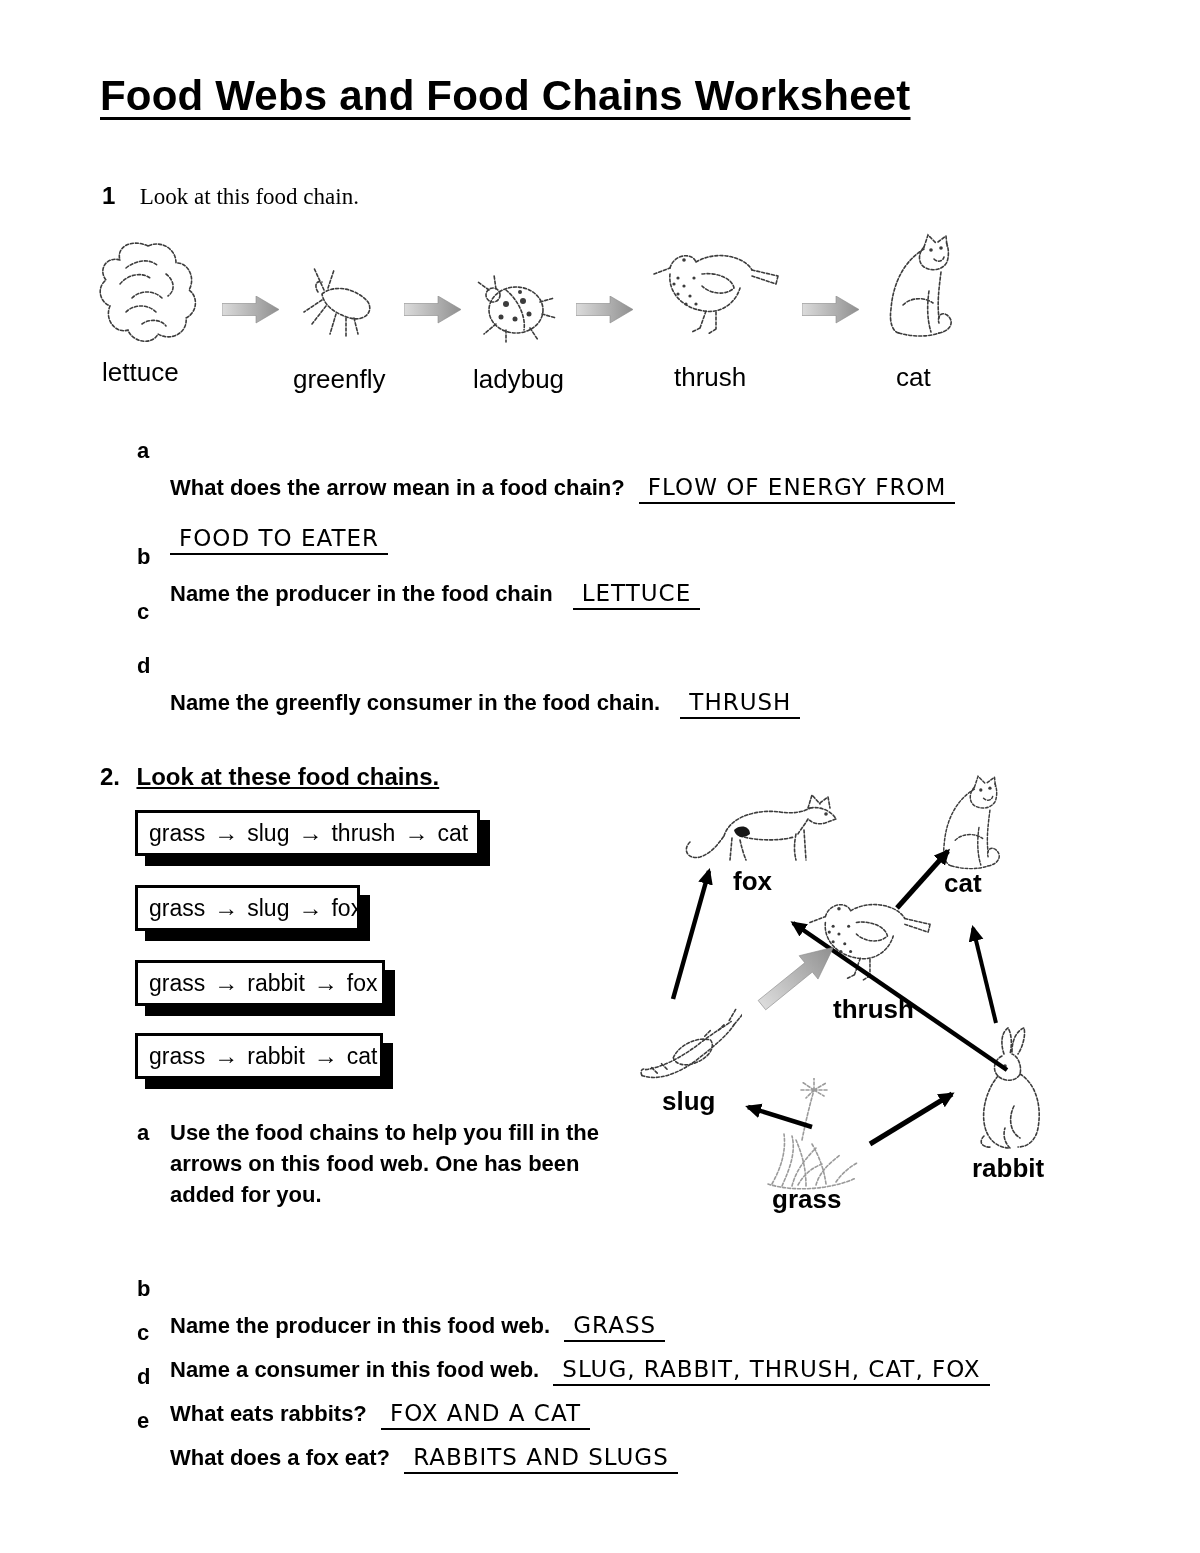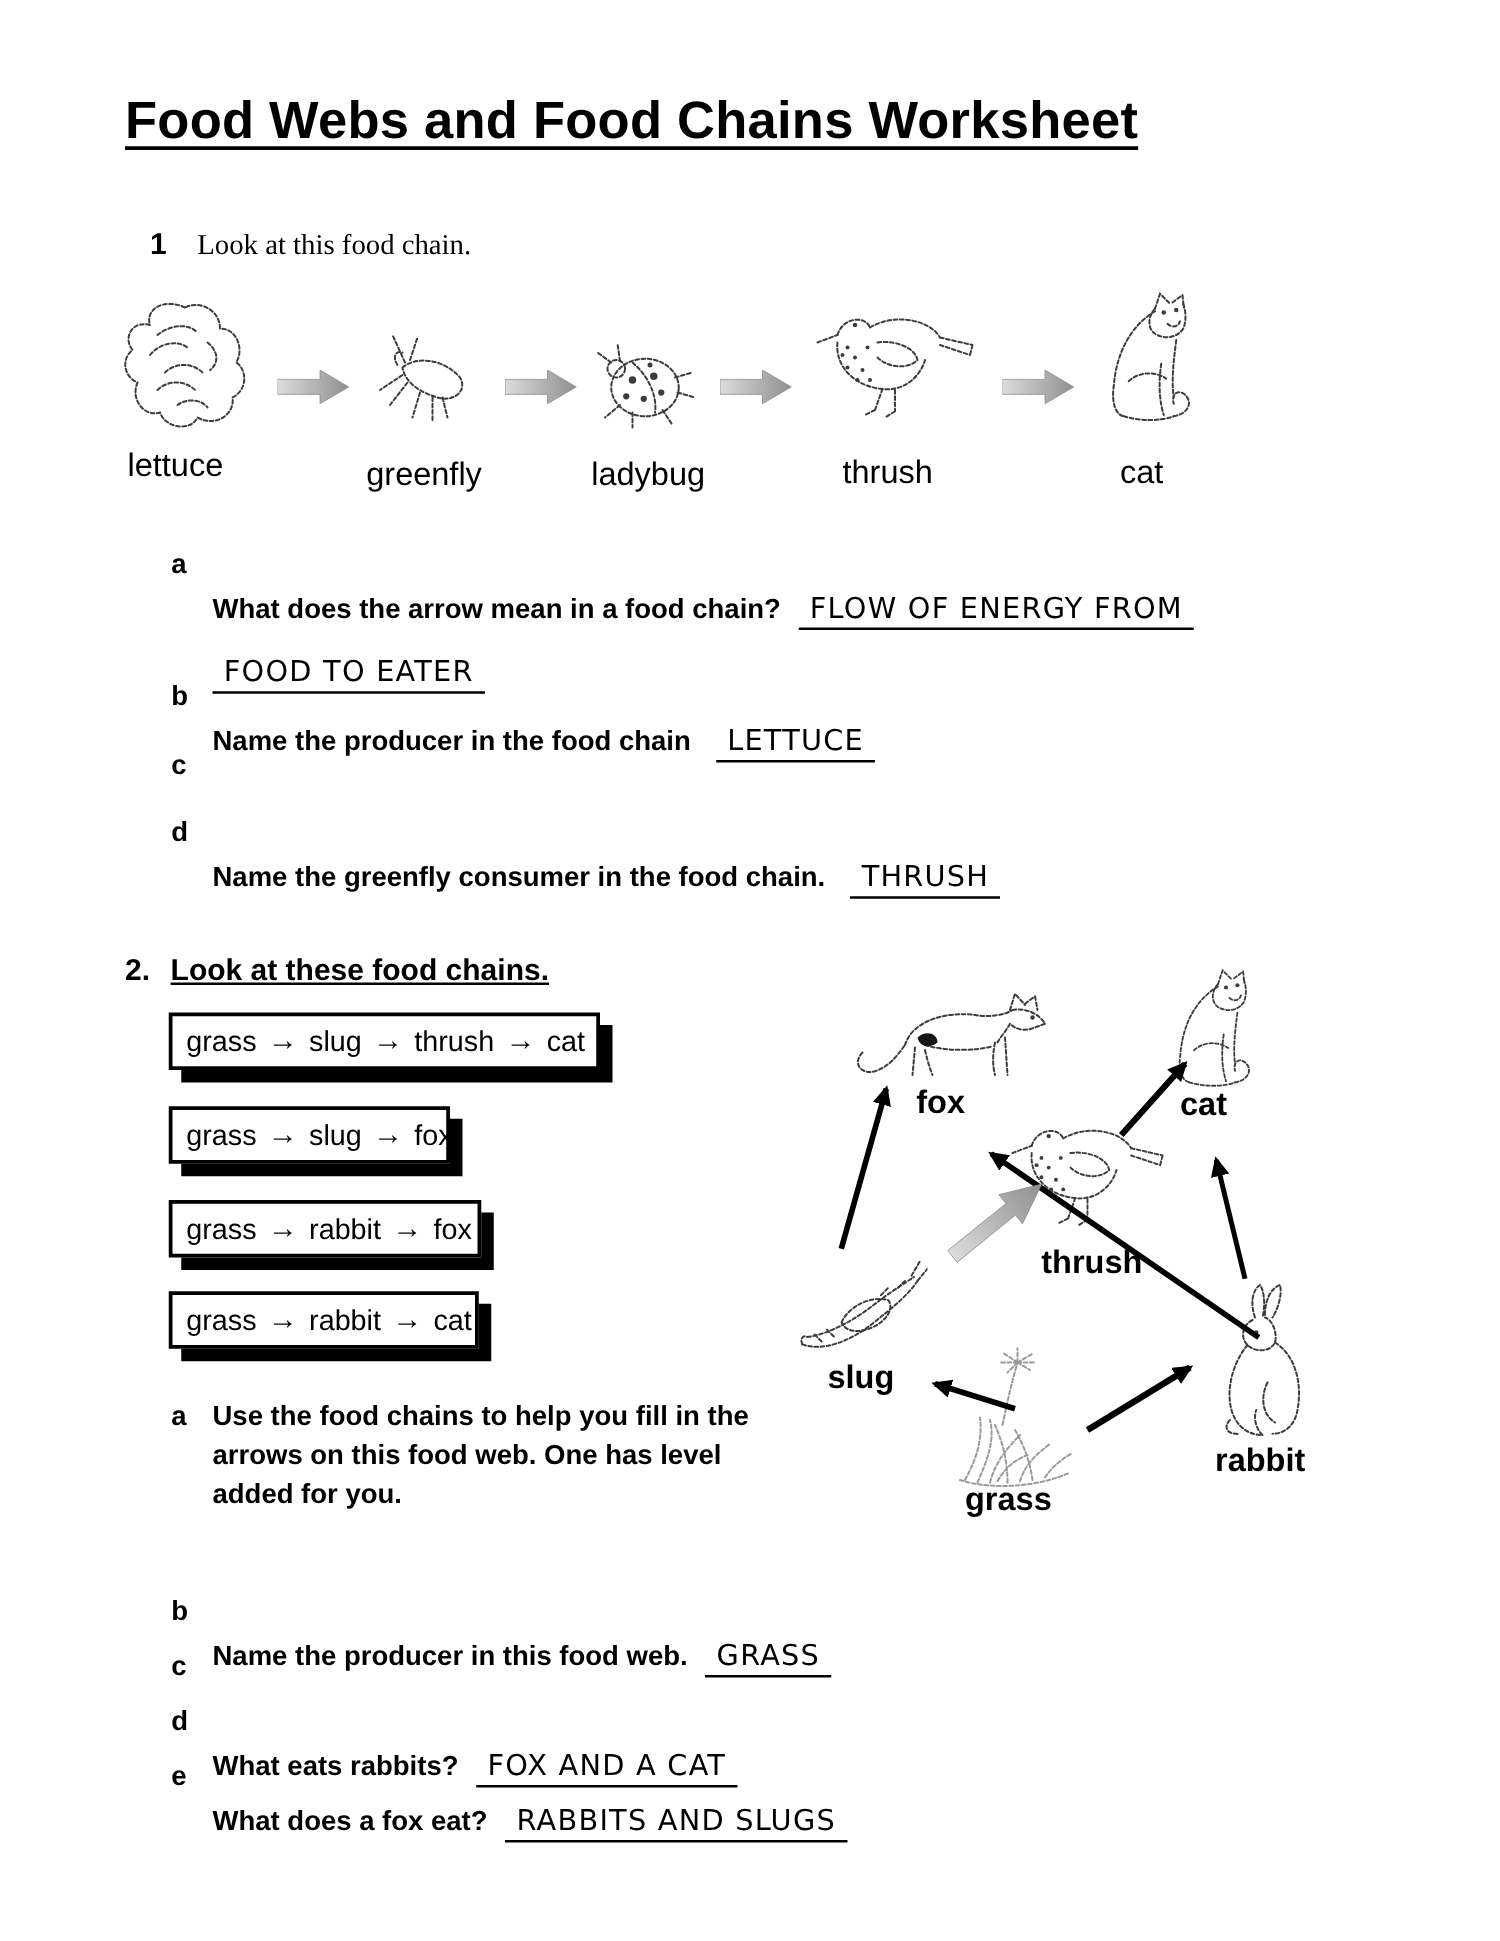--- a/index.html
+++ b/index.html
@@ -53,21 +53,21 @@
     <marker id="ah" markerUnits="userSpaceOnUse" markerWidth="22" markerHeight="18" refX="13" refY="7.5" orient="auto">
       <polygon points="0,0 16,7.5 0,15" fill="#000"></polygon>
     </marker>
   </defs>
 </svg>
 
 <div class="page">
 
   <div class="title">Food Webs and Food Chains Worksheet</div>
 
-  <div class="qhead" style="left:120px;top:182px;text-align:center;">
+  <div class="qhead" style="left:102px;top:182px;text-align:center;">
     <span class="qnum">1</span>
     <span class="serif" style="margin-left:20px;">Look at this food chain.</span>
   </div>
 
   <div class="sketch" style="left:96px;top:236px;">
     <svg class="linework" width="106" height="112" viewBox="0 0 106 112">
       <path d="M52,10 C34,2 20,12 24,24 C10,20 2,34 10,44 C0,52 4,66 14,70 C8,84 20,98 32,94 C36,106 56,110 62,98 C76,106 92,96 90,82 C102,76 102,60 93,54 C100,42 92,26 80,27 C80,12 64,4 52,10 Z"></path>
       <path d="M30,32 C40,24 54,22 62,30 M24,48 C32,38 46,36 54,42 M70,38 C78,44 80,54 72,60 M36,62 C44,54 58,54 66,62 M30,76 C38,68 52,68 60,76 M46,88 C54,82 66,84 70,90"></path>
     </svg>
   </div>
@@ -314,31 +314,35 @@
       <line x1="212" y1="377" x2="148" y2="357" stroke="#000" stroke-width="4.5" marker-end="url(#ah)"></line>
       <line x1="270" y1="394" x2="352" y2="344" stroke="#000" stroke-width="5" marker-end="url(#ah)"></line>
       <g transform="translate(152.5,243.5) rotate(-39)">
         <polygon points="0,9 60,9 60,0 92,15 60,30 60,21 0,21" fill="url(#agrad)" stroke="#8a8a8a" stroke-width="0.6"></polygon>
       </g>
     </svg>
   </div>
 
   <div class="qletter" style="top:1120px;">a</div>
   <div class="qrow" style="top:1120px;">Use the food chains to help you fill in the</div>
-  <div class="qrow" style="top:1151px;">arrows on this food web. One has level</div>
+  <div class="qrow" style="top:1151px;">arrows on this food web. One has been</div>
   <div class="qrow" style="top:1182px;">added for you.</div>
 
 
   <div class="qletter" style="top:1276px;">b</div>
   <div class="qrow" style="top:1276px;">
     <span class="qtext">Name the producer in this food web.</span>
     <span class="answer">GRASS</span>
   </div>
 
   <div class="qletter" style="top:1320px;">c</div>
+  <div class="qrow" style="top:1320px;">
+    <span class="qtext">Name a consumer in this food web.</span>
+    <span class="answer">SLUG, RABBIT, THRUSH, CAT, FOX</span>
+  </div>
 
   <div class="qletter" style="top:1364px;">d</div>
   <div class="qrow" style="top:1364px;">
     <span class="qtext">What eats rabbits?</span>
     <span class="answer">FOX AND A CAT</span>
   </div>
 
   <div class="qletter" style="top:1408px;">e</div>
   <div class="qrow" style="top:1408px;">
     <span class="qtext">What does a fox eat?</span>

